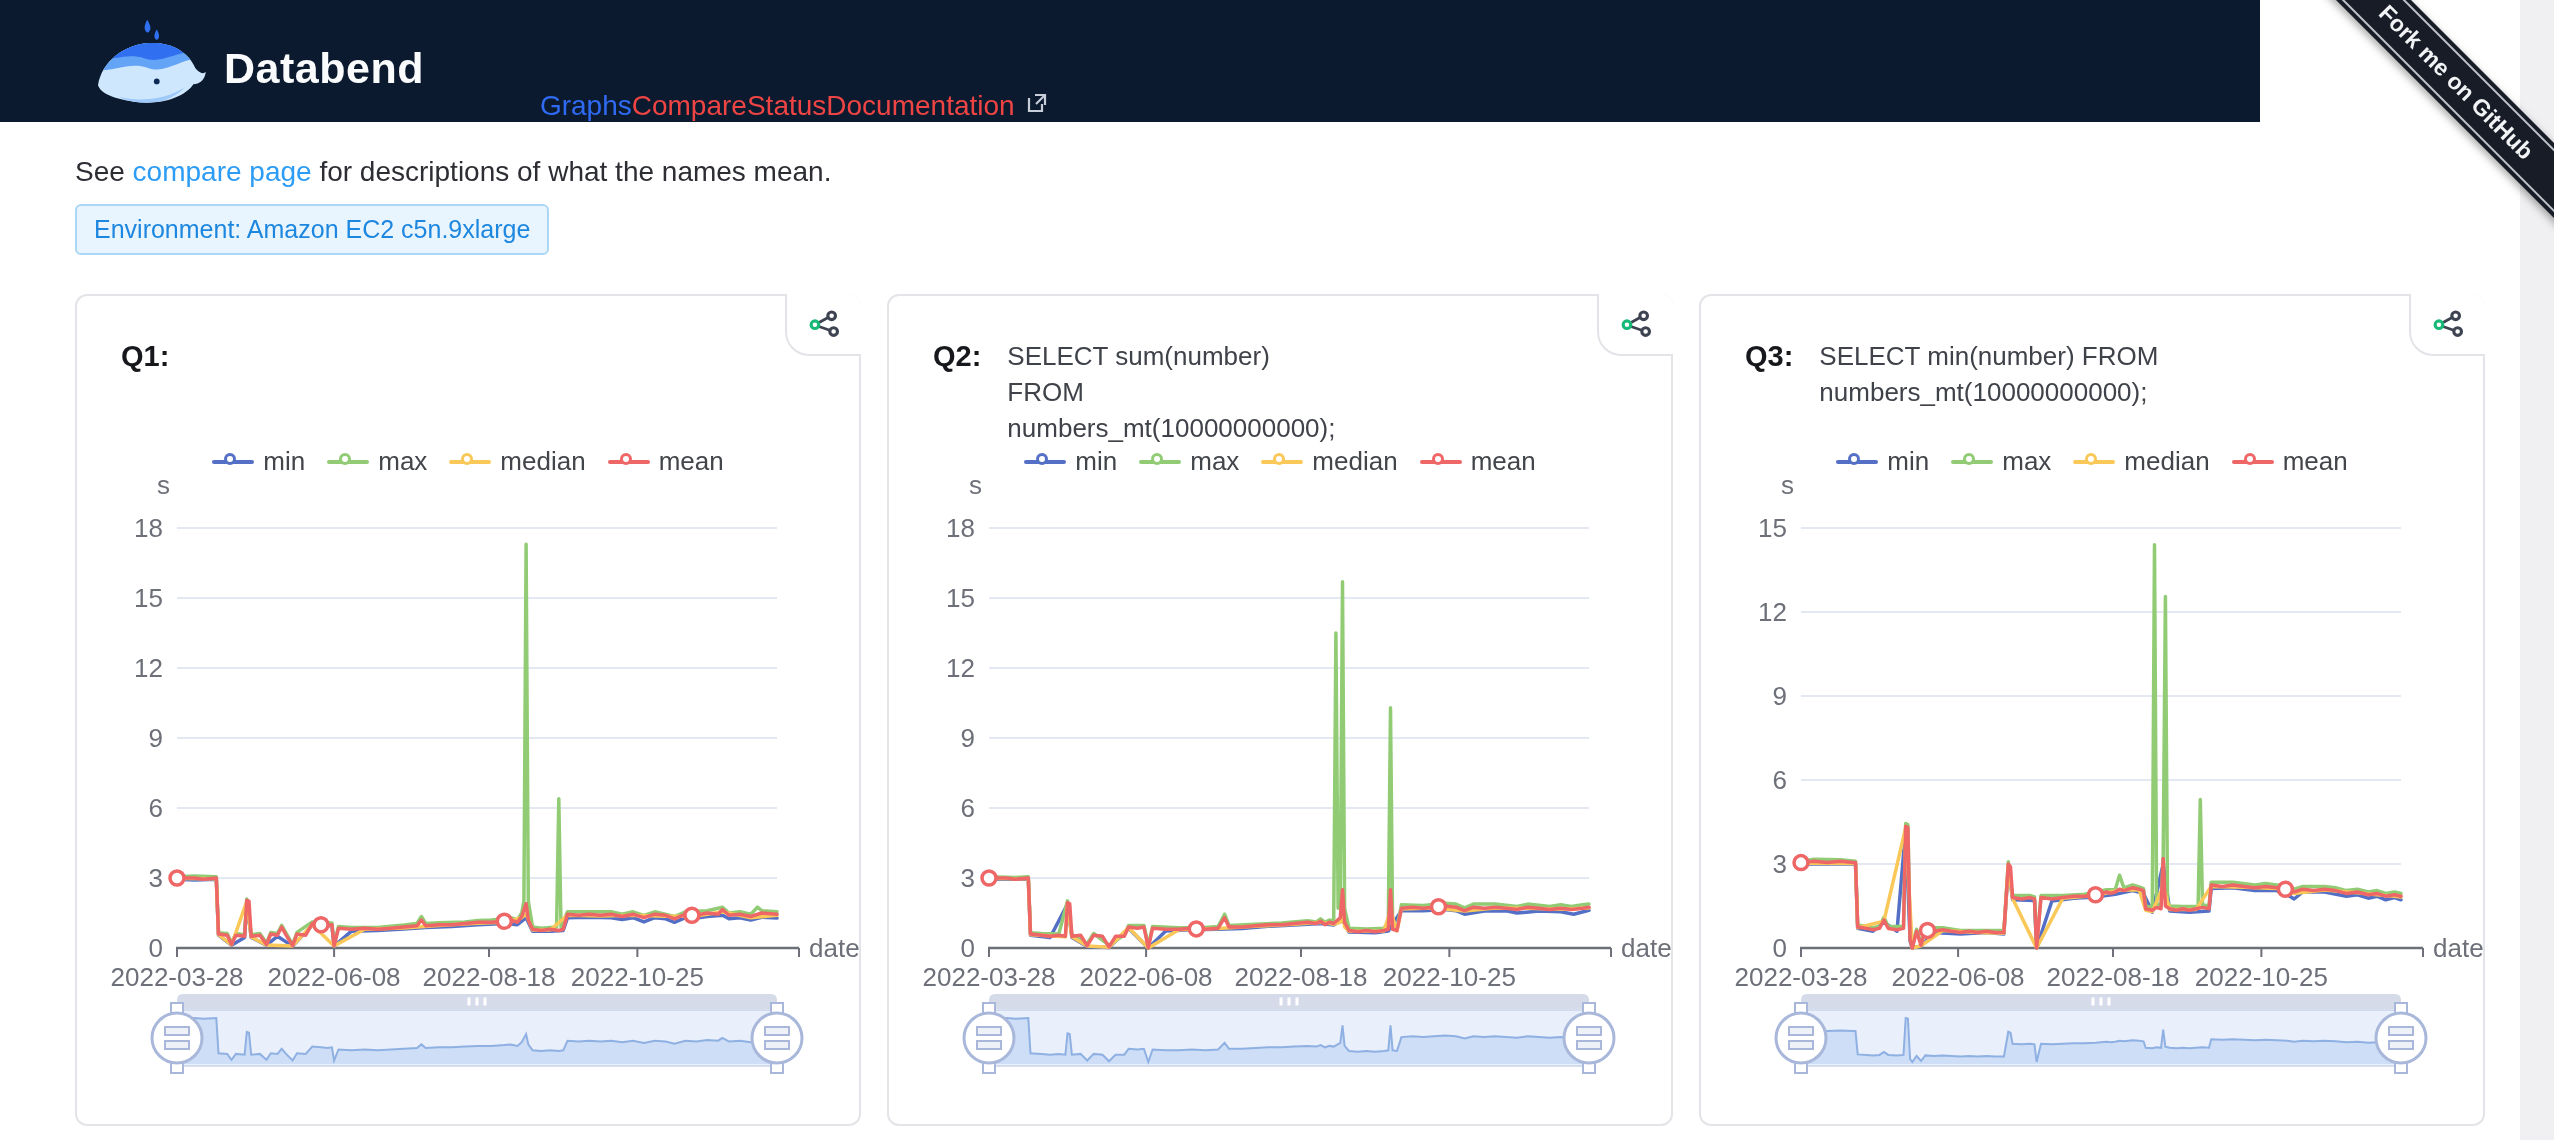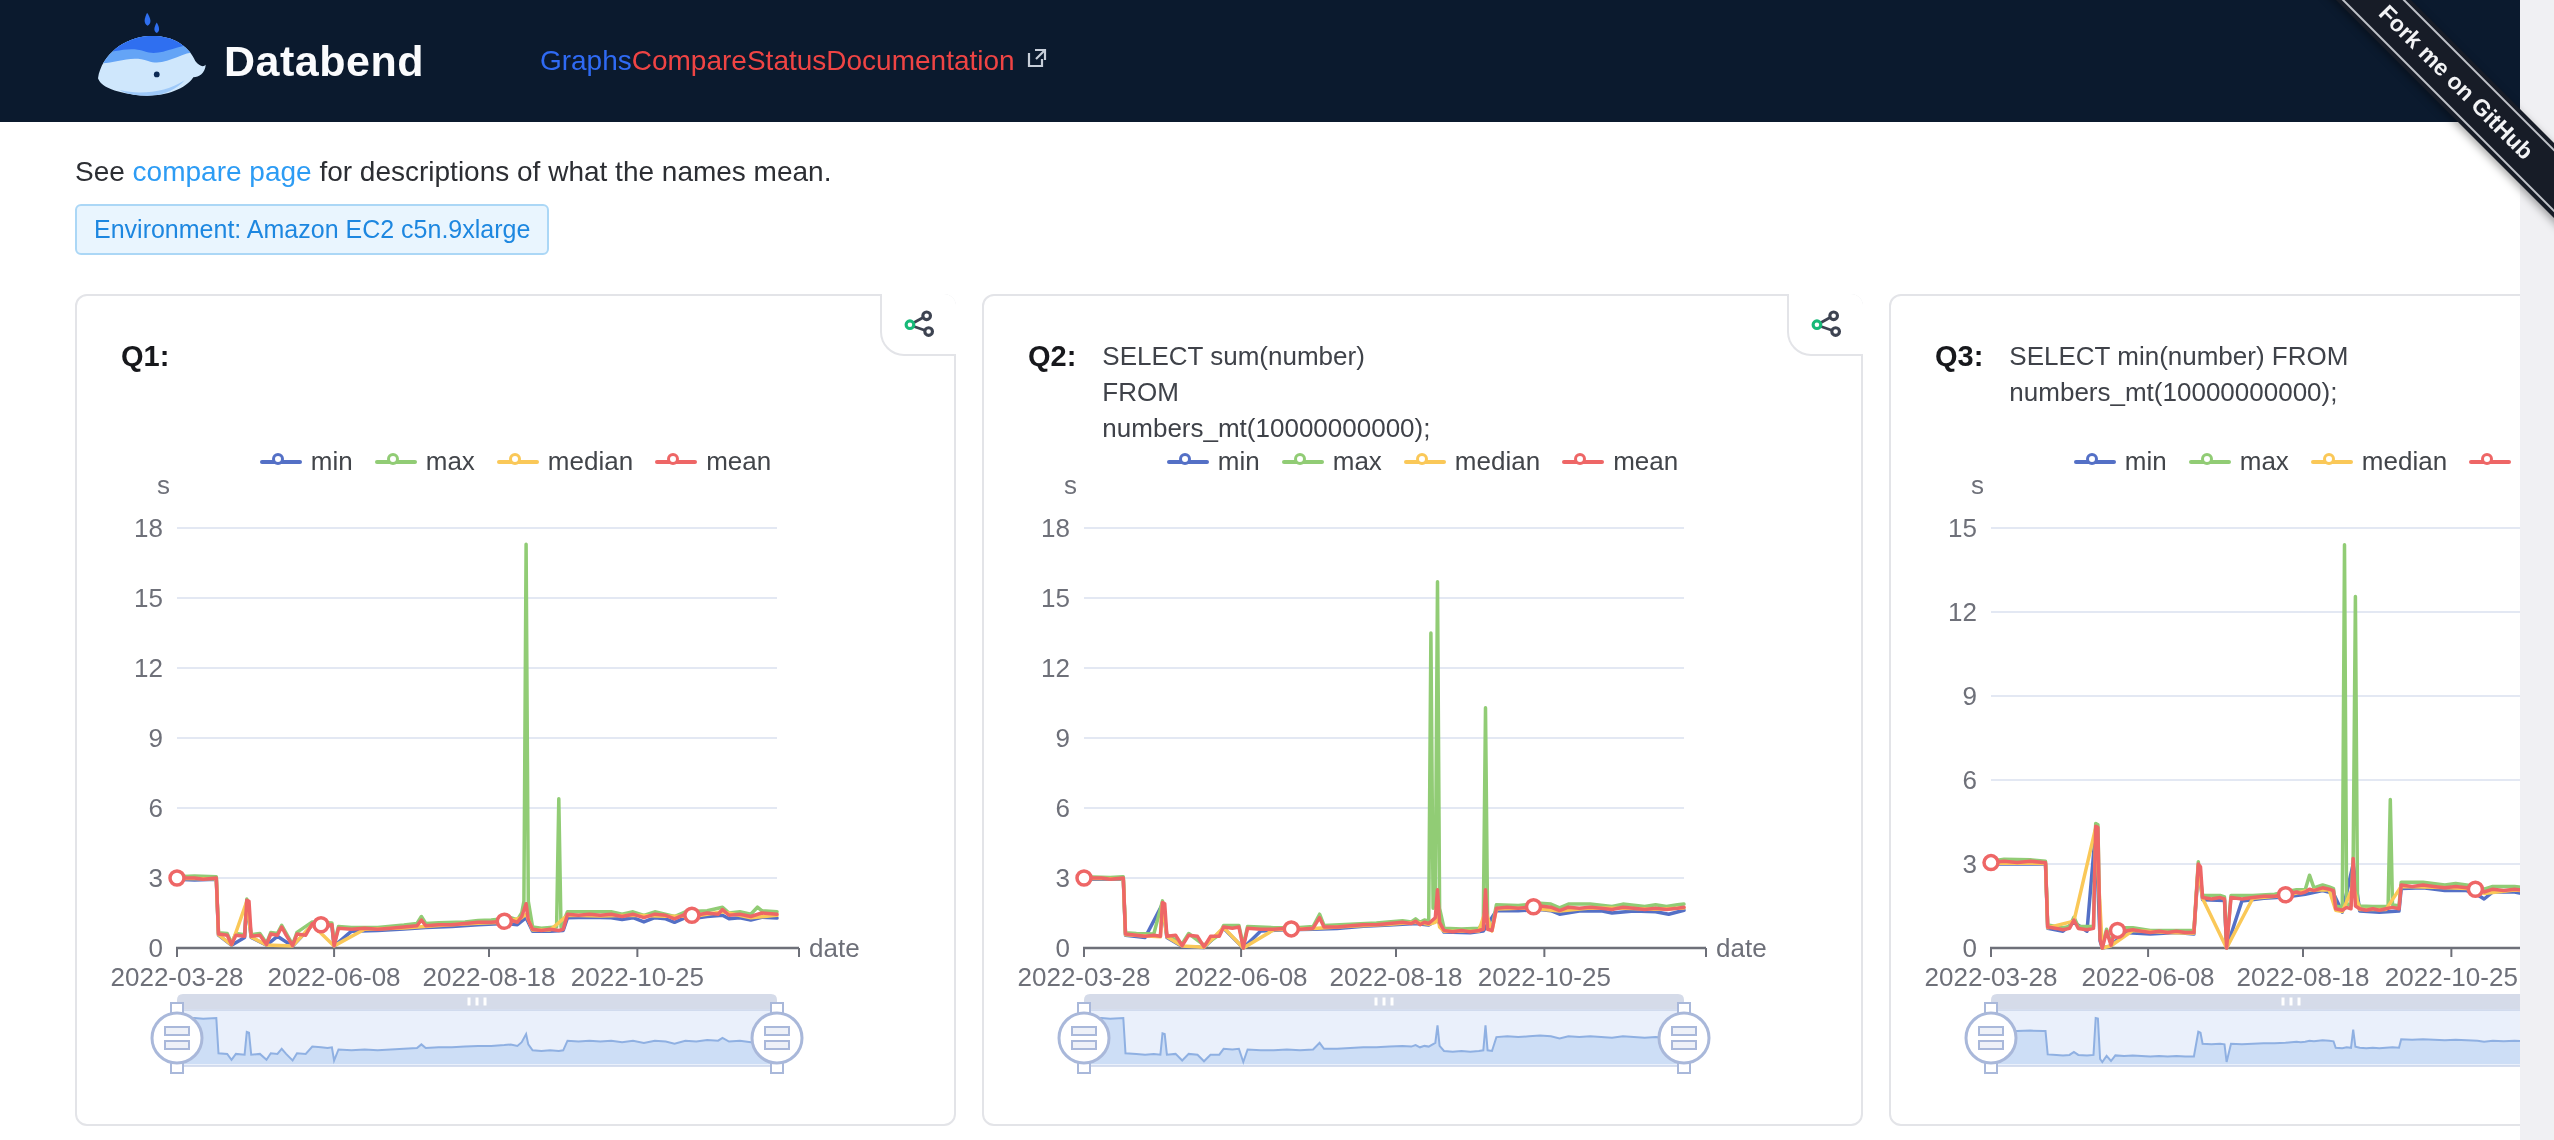--- a/index.html
+++ b/index.html
@@ -1,21 +1,21 @@
 <!DOCTYPE html>
 <html><head>
 <meta charset="utf-8">
 <style>
   * { margin:0; padding:0; box-sizing:border-box; }
   body { font-family:"Liberation Sans", sans-serif; background:#ffffff; }
   .page { position:relative; width:2554px; height:1140px; background:#ffffff; overflow:hidden; }
 
   
-  .header { position:absolute; top:0; left:0; width:2554px; height:122px;
-            background:#0b1a2e; display:flex; align-items:center; z-index:5; }
+  .header { position:absolute; top:0; left:0; width:2260px; height:122px;
+            background:#0b1a2e; display:flex; align-items:flex-end; z-index:5; }
   .brand { display:flex; align-items:center; margin-left:92px; }
   .brand-name { color:#fafbfd; font-size:43px; font-weight:bold; letter-spacing:.5px; margin-left:16px; }
   .nav { display:flex; align-items:center; margin-left:116px; }
   .nav a { text-decoration:none; font-size:28px; color:#ef4444; display:flex; align-items:center; gap:10px; }
   .nav a.active { color:#2f6af3; }
 
   
   .ribbon { position:absolute; top:56px; right:-92px; width:380px; transform:rotate(45deg);
             background:#171c27; z-index:60; padding:4px 0; box-shadow:0 3px 8px rgba(0,0,0,.35); cursor:pointer; }
   .ribbon-inner { border-top:2px solid #bfc2c8; border-bottom:2px solid #bfc2c8; padding:7px 0;
@@ -26,21 +26,21 @@
 
   
   .intro { position:absolute; top:156px; left:75px; font-size:28px; color:#2c2e33; }
   .intro a { color:#2d9cf4; text-decoration:none; }
   .env-badge { position:absolute; top:204px; left:75px; display:inline-block; font-size:25px;
                color:#1d87e0; background:#e9f5fe; border:2px solid #abd7f6; border-radius:6px;
                padding:9px 17px; }
 
   
   .cards { position:absolute; top:294px; left:75px; display:flex; gap:26px; }
-  .card { position:relative; width:881px; height:832px; background:#fff;
+  .card { position:relative; width:786px; height:832px; background:#fff;
           border:2px solid #e3e4e8; border-radius:12px; }
   .share-tab { position:absolute; top:-2px; right:-2px; width:76px; height:62px; background:#fff;
                border-left:2px solid #e3e4e8; border-bottom:2px solid #e3e4e8;
                border-bottom-left-radius:24px; border-top-right-radius:12px;
                display:flex; align-items:center; justify-content:center; cursor:pointer; }
   .card-title { position:absolute; top:42px; left:44px; display:flex; align-items:flex-start; }
   .q-label { font-size:29px; font-weight:bold; color:#17181c; line-height:36px; }
   .q-query { font-size:26px; color:#3f4249; margin-left:26px; width:340px; line-height:36px; }
   .legend { position:absolute; top:150px; left:0; width:100%; display:flex;
             justify-content:center; gap:22px; align-items:center; }

